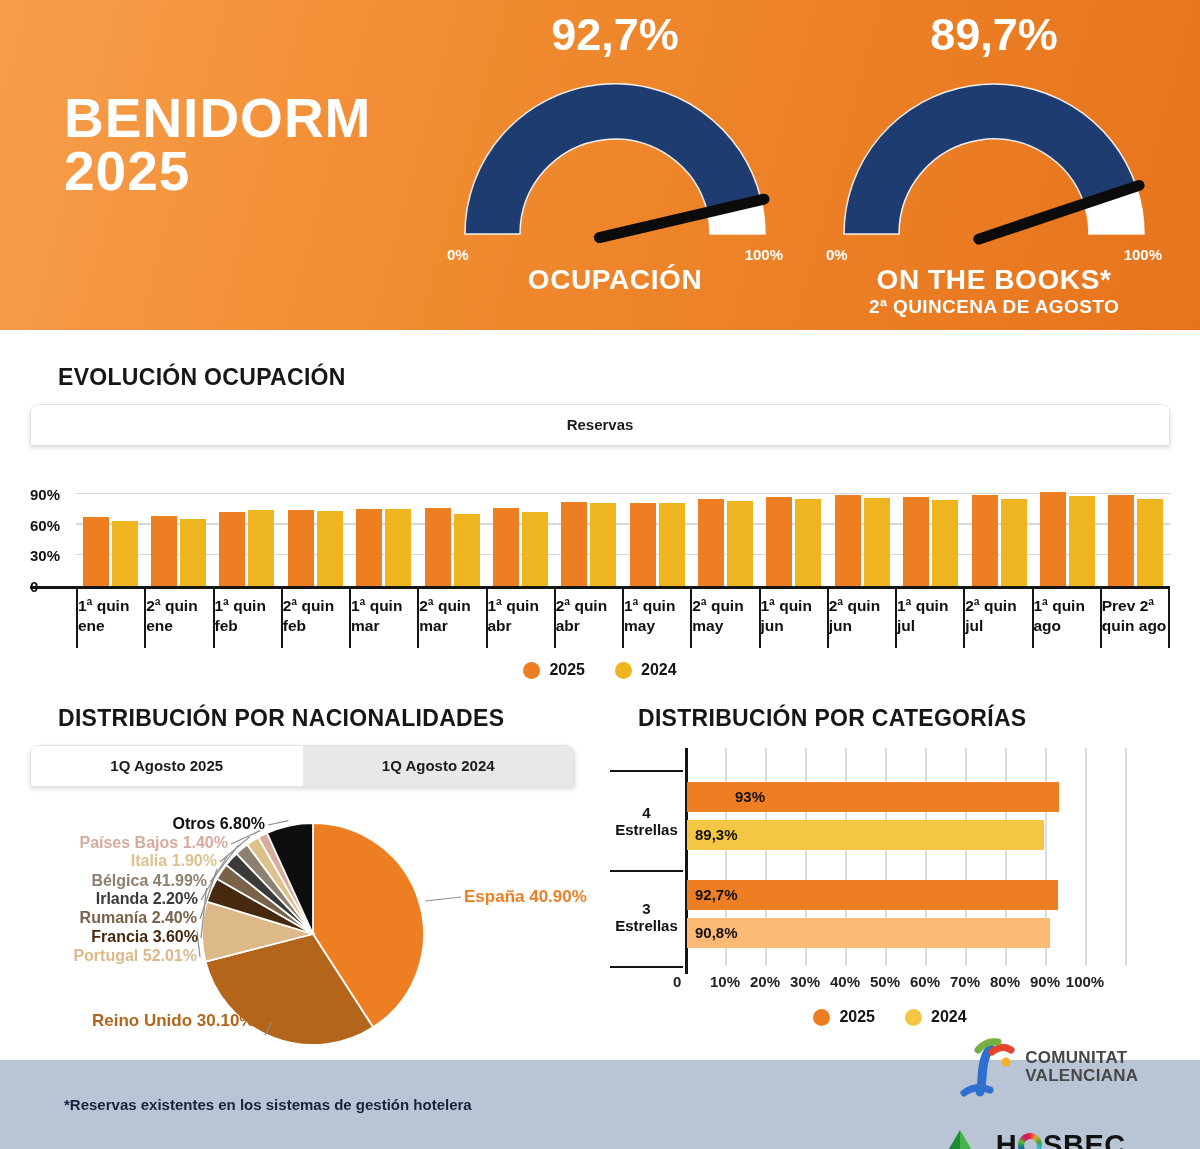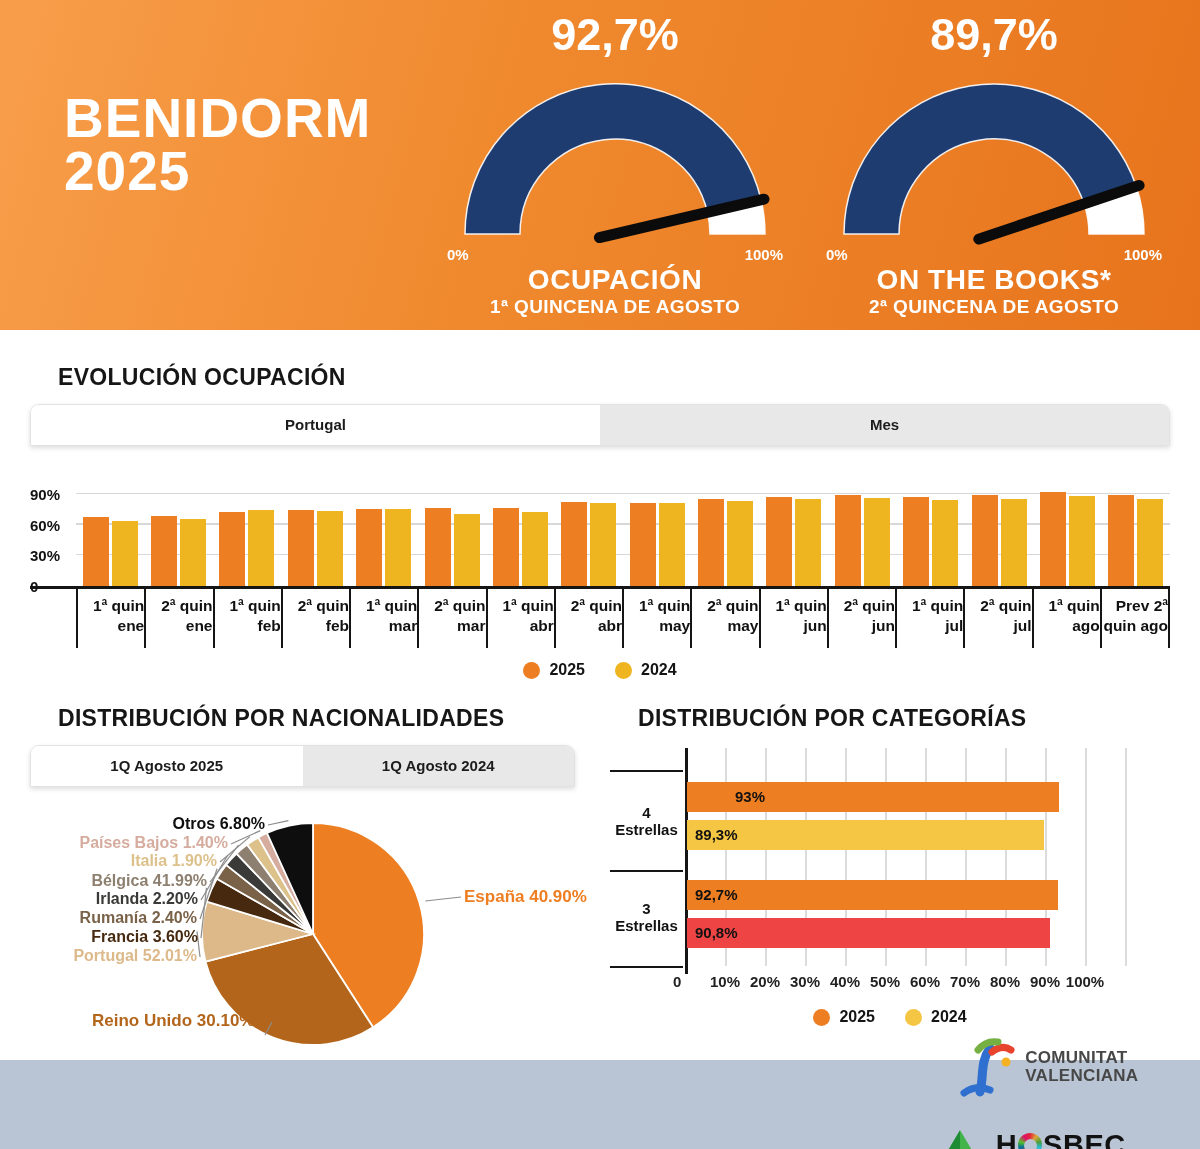--- a/index.html
+++ b/index.html
@@ -27,21 +27,21 @@
 
   
   .qchart{margin-top:34px;position:relative;}
   .qplot{position:relative;height:106px;border-bottom:3px solid #151515;}
   .qgrid{position:absolute;left:46px;right:0;height:1.5px;background:#d8d8d8;}
   .qylabel{position:absolute;left:0;font-weight:700;font-size:15px;color:#111;transform:translateY(50%);}
   .qbars{position:absolute;left:46px;right:0;top:0;bottom:0;display:flex;align-items:flex-end;}
   .qgroup{flex:1;display:flex;justify-content:center;align-items:flex-end;gap:3px;}
   .qbar{width:26px;}
   .qcats{display:flex;margin-left:46px;border-right:2.5px solid #151515;}
-  .qcell{flex:1;border-left:2.5px solid #151515;text-align:right;font-weight:700;font-size:15.5px;color:#111;
+  .qcell{flex:1;border-left:2.5px solid #151515;text-align:left;font-weight:700;font-size:15.5px;color:#111;
          padding:7px 0 12px;line-height:1.3;}
 
   .legend{display:flex;justify-content:center;align-items:center;gap:30px;margin-top:13px;}
   .legend-item{display:flex;align-items:center;gap:9px;font-weight:700;font-size:16px;color:#141414;}
   .dot{width:17px;height:17px;border-radius:50%;background:#ccc;}
 
   
   .columns{display:flex;gap:35px;padding:0 30px;margin-top:26px;}
   .col-left{width:545px;flex:0 0 545px;}
   .col-right{flex:1;min-width:0;}
@@ -94,21 +94,20 @@
       <svg viewBox="0 0 340 184" width="340" height="184">
           <path d="M20.0,172.0 A150,150 0 0 1 316.1,137.9 L262.5,150.4 A95,95 0 0 0 75.0,172.0 Z" fill="#1E3C70" stroke="rgba(255,255,255,0.9)" stroke-width="1.5"></path>
           <path d="M316.1,137.9 A150,150 0 0 1 320.0,172.0 L265.0,172.0 A95,95 0 0 0 262.5,150.4 Z" fill="#FFFFFF" stroke="rgba(255,255,255,0.9)" stroke-width="1.5"></path>
           <line x1="154.4" y1="175.6" x2="319.0" y2="137.2" stroke="#0B0B0B" stroke-width="11" stroke-linecap="round"></line>
         </svg>
       <div class="gauge-minmax">
         <span>0%</span>
         <span>100%</span>
       </div>
       <div class="gauge-label">OCUPACIÓN</div>
-      <div class="gauge-sublabel">1ª QUINCENA DE AGOSTO</div>
     </div>
 
     <div class="gauge g1">
       <div class="gauge-value">89,7%</div>
       <svg viewBox="0 0 340 184" width="340" height="184">
           <path d="M20.0,172.0 A150,150 0 0 1 312.2,124.3 L260.1,141.8 A95,95 0 0 0 75.0,172.0 Z" fill="#1E3C70" stroke="rgba(255,255,255,0.9)" stroke-width="1.5"></path>
           <path d="M312.2,124.3 A150,150 0 0 1 320.0,172.0 L265.0,172.0 A95,95 0 0 0 260.1,141.8 Z" fill="#FFFFFF" stroke="rgba(255,255,255,0.9)" stroke-width="1.5"></path>
           <line x1="154.8" y1="177.1" x2="315.1" y2="123.4" stroke="#0B0B0B" stroke-width="11" stroke-linecap="round"></line>
         </svg>
       <div class="gauge-minmax">
@@ -117,22 +116,21 @@
       </div>
       <div class="gauge-label">ON THE BOOKS*</div>
       <div class="gauge-sublabel">2ª QUINCENA DE AGOSTO</div>
     </div>
   </div>
 
   <div class="main">
     <h2 class="section-title">EVOLUCIÓN OCUPACIÓN</h2>
 
     <div class="tabbar">
-      <div class="tab active">Portugal</div>
-      <div class="tab">Mes</div>
+      <div class="tab active">Reservas</div>
     </div>
 
     <div class="qchart">
       <div class="qplot">
           <div class="qylabel" style="bottom: 0px;">0</div>
           <div class="qgrid" style="bottom: 30.5769px;"></div>
           <div class="qylabel" style="bottom: 30.5769px;">30%</div>
           <div class="qgrid" style="bottom: 61.1538px;"></div>
           <div class="qylabel" style="bottom: 61.1538px;">60%</div>
           <div class="qgrid" style="bottom: 91.7308px;"></div>
@@ -345,21 +343,21 @@
             <div class="cgrid" style="left: 395px;"></div>
             <div class="cgrid" style="left: 435px;"></div>
             <div class="cgrid" style="left: 475px;"></div>
             <div class="cgrid" style="left: 515px;"></div>
             <div class="caxis"></div>
             <div class="clabel" style="top: 22px; height: 98px; border-bottom: 2px solid rgb(21, 21, 21); border-top: 2px solid rgb(21, 21, 21);">4 Estrellas</div>
             <div class="cbar" style="left: 77px; top: 34px; width: 372px; background: rgb(238, 126, 34); padding-left: 48px;">93%</div>
             <div class="cbar" style="left: 77px; top: 72px; width: 357px; background: rgb(245, 197, 68);">89,3%</div>
             <div class="clabel" style="top: 120px; height: 98px; border-bottom: 2px solid rgb(21, 21, 21);">3 Estrellas</div>
             <div class="cbar" style="left: 77px; top: 132px; width: 371px; background: rgb(238, 126, 34);">92,7%</div>
-            <div class="cbar" style="left: 77px; top: 170px; width: 363px; background: #ef4444;">90,8%</div>
+            <div class="cbar" style="left: 77px; top: 170px; width: 363px; background: #fdba74;">90,8%</div>
           </div>
         <div class="cticks">
             <div class="ctick zero" style="left: 75px;">0</div>
             <div class="ctick" style="left: 115px;">10%</div>
             <div class="ctick" style="left: 155px;">20%</div>
             <div class="ctick" style="left: 195px;">30%</div>
             <div class="ctick" style="left: 235px;">40%</div>
             <div class="ctick" style="left: 275px;">50%</div>
             <div class="ctick" style="left: 315px;">60%</div>
             <div class="ctick" style="left: 355px;">70%</div>
@@ -376,20 +374,21 @@
         </span>
         <span class="legend-item">
           <span class="dot" style="background: rgb(245, 197, 68);"></span>
           <span>2024</span>
         </span>
       </div>
     </div>
   </div>
 
   <footer>
+    <div class="disclaimer">*Reservas existentes en los sistemas de gestión hotelera</div>
     <div class="logos">
       <div class="cv-logo">
         <svg width="62" height="62" viewBox="0 0 62 62">
           <path d="M24,56 C28,40 24,26 34,12" stroke="#2E6FD0" stroke-width="9" fill="none" stroke-linecap="round"></path>
           <path d="M8,57 Q20,48 34,54" stroke="#2E6FD0" stroke-width="7" fill="none" stroke-linecap="round"></path>
           <path d="M36,16 Q46,8 55,14" stroke="#E8432D" stroke-width="7" fill="none" stroke-linecap="round"></path>
           <path d="M22,14 Q30,4 42,6" stroke="#76B043" stroke-width="7" fill="none" stroke-linecap="round"></path>
           <circle cx="50" cy="26" r="4.5" fill="#F4B223"></circle>
         </svg>
         <div class="cv-text">

